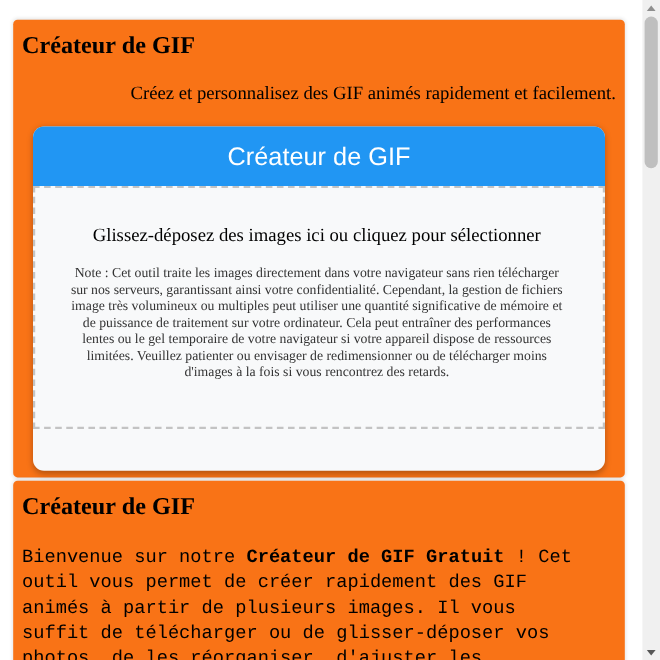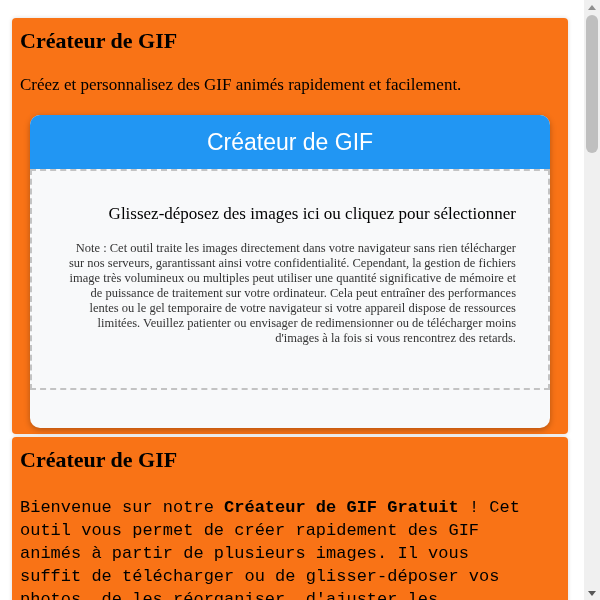--- a/index.html
+++ b/index.html
@@ -41,20 +41,21 @@
   }
   h1.page-title, h2.section-title{
     font-size:22px;
     font-weight:bold;
     line-height:25px;
   }
   p.page-subtitle{
     margin-top:22px;
     font-size:17px;
     line-height:20px;
+    text-align:right;
   }
   
   .tool-card{
     margin:20px auto 0 auto;
     width:calc(100% - 20px);
     background:var(--tool-card-bg,#f8f9fa);
     border-radius:10px;
     box-shadow:0 2px 6px rgba(0,0,0,0.28);
     padding-bottom:38px;
   }
@@ -65,21 +66,21 @@
     display:flex;
     align-items:center;
     justify-content:center;
     color:#ffffff;
     font-family:"Liberation Sans", sans-serif;
     font-size:23px;
   }
   .dropzone{
     border:2px dashed var(--dashed-border,#c3c3c3);
     padding:32px 32px 34px 28px;
-    text-align:right;
+    text-align:center;
     cursor:pointer;
   }
   .drop-label{
     font-size:17px;
     line-height:22px;
     color:#000;
   }
   .drop-note{
     margin:16px auto 8px auto;
     max-width:462px;

